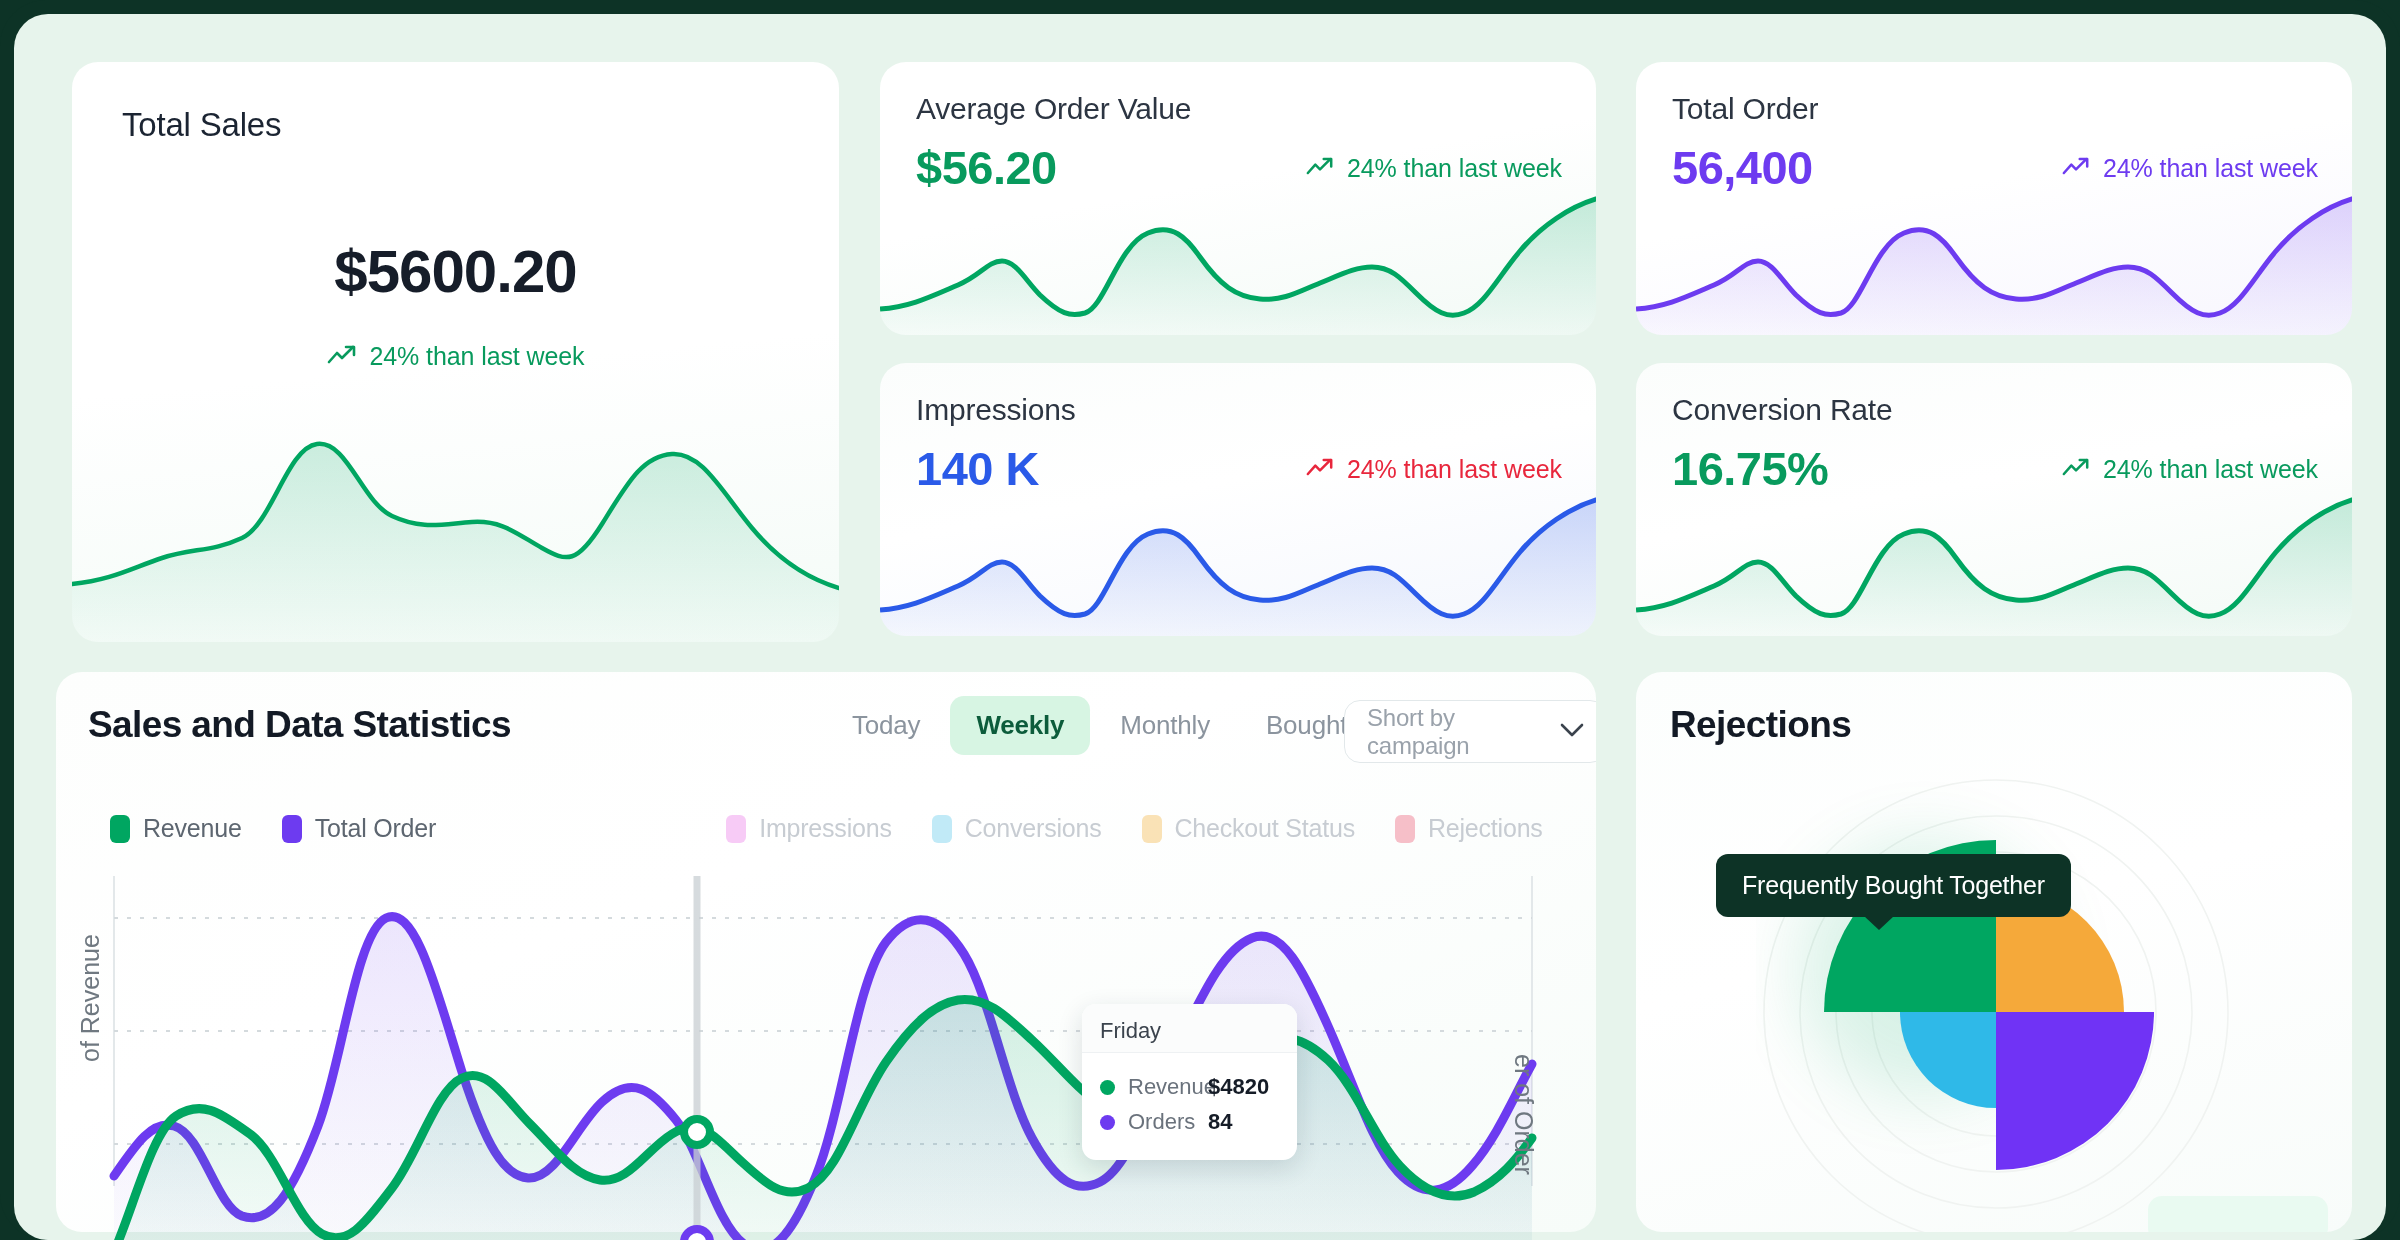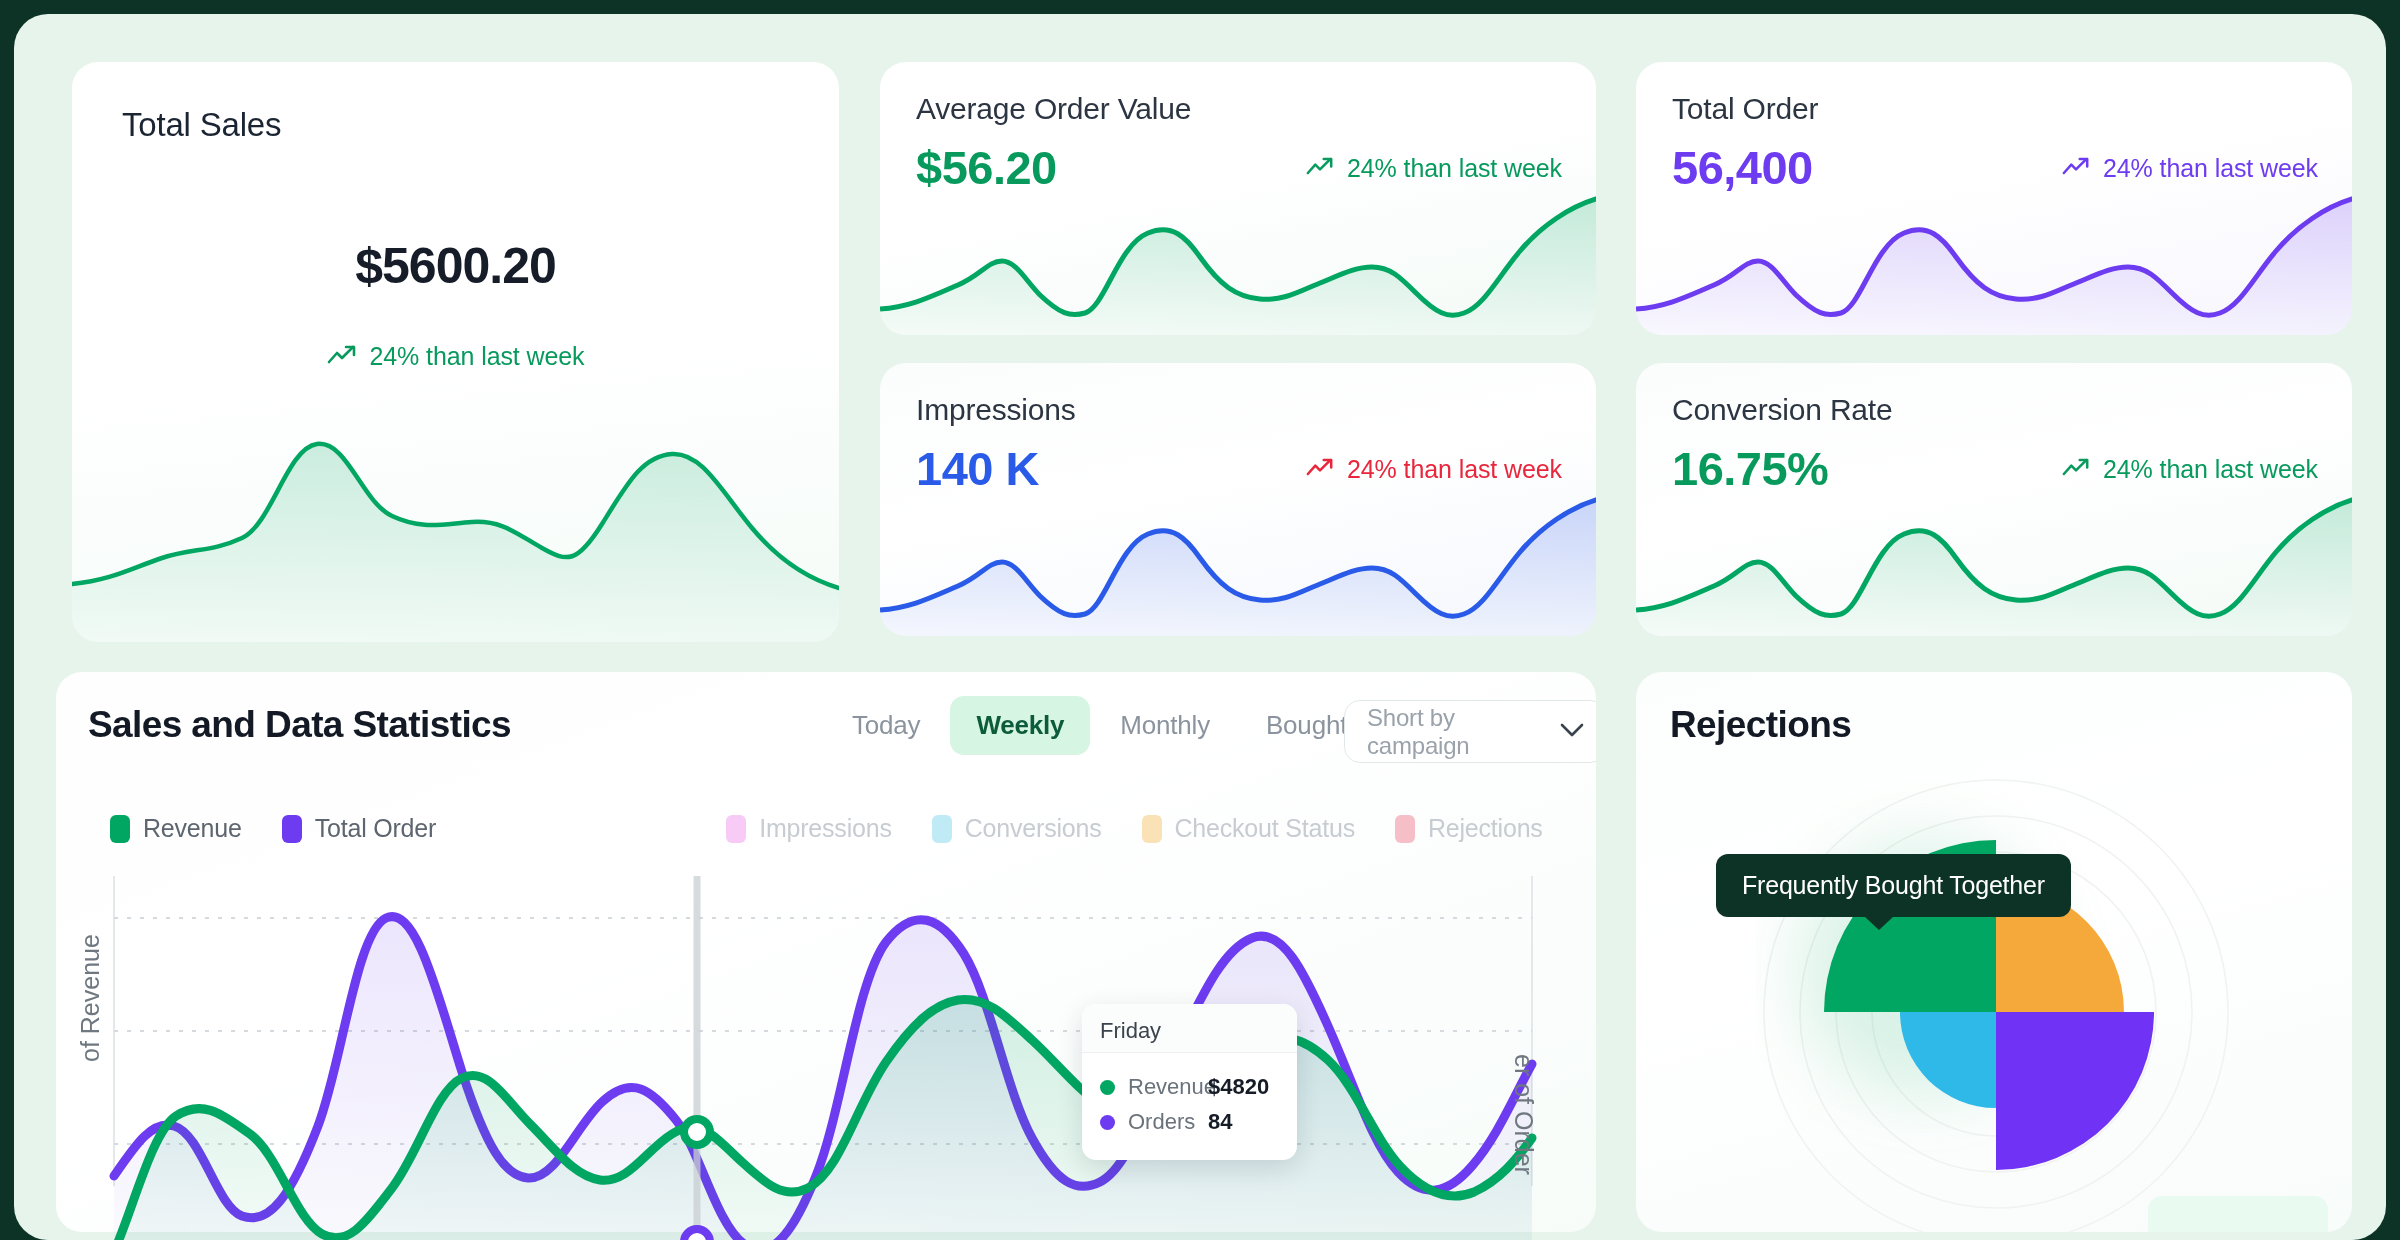--- a/index.html
+++ b/index.html
@@ -53,21 +53,21 @@
     background: linear-gradient(175deg,#ffffff 0%,#ffffff 52%,#f4fbf7 100%);
     margin-left: 16px;
   }
   #total-sales-title {
     position: absolute; left: 50px; top: 44px;
     font-size: 33px; color: #1b2432; letter-spacing: -0.2px;
   }
   #total-sales-value {
     position: absolute; top: 175px; left: 0; width: 100%;
     text-align: center;
-    font-size: 50px; font-weight: bold; color: #161d29;
+    font-size: 60px; font-weight: bold; color: #161d29;
     letter-spacing: -1px;
   }
   #total-sales-delta {
     position: absolute; top: 280px; left: 0; width: 100%;
     display: flex; justify-content: center; align-items: center; gap: 13px;
   }
   #total-sales-spark {
     position: absolute; left: 0; bottom: 0; width: 100%; height: 290px;
   }
 

